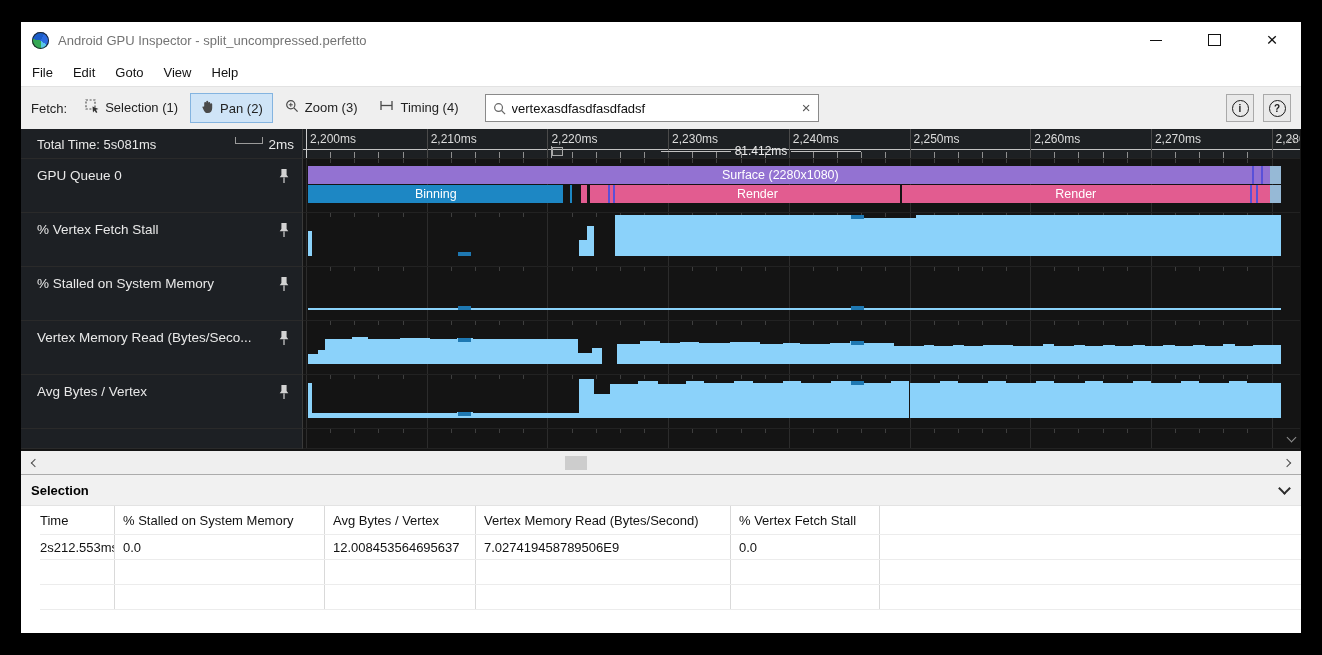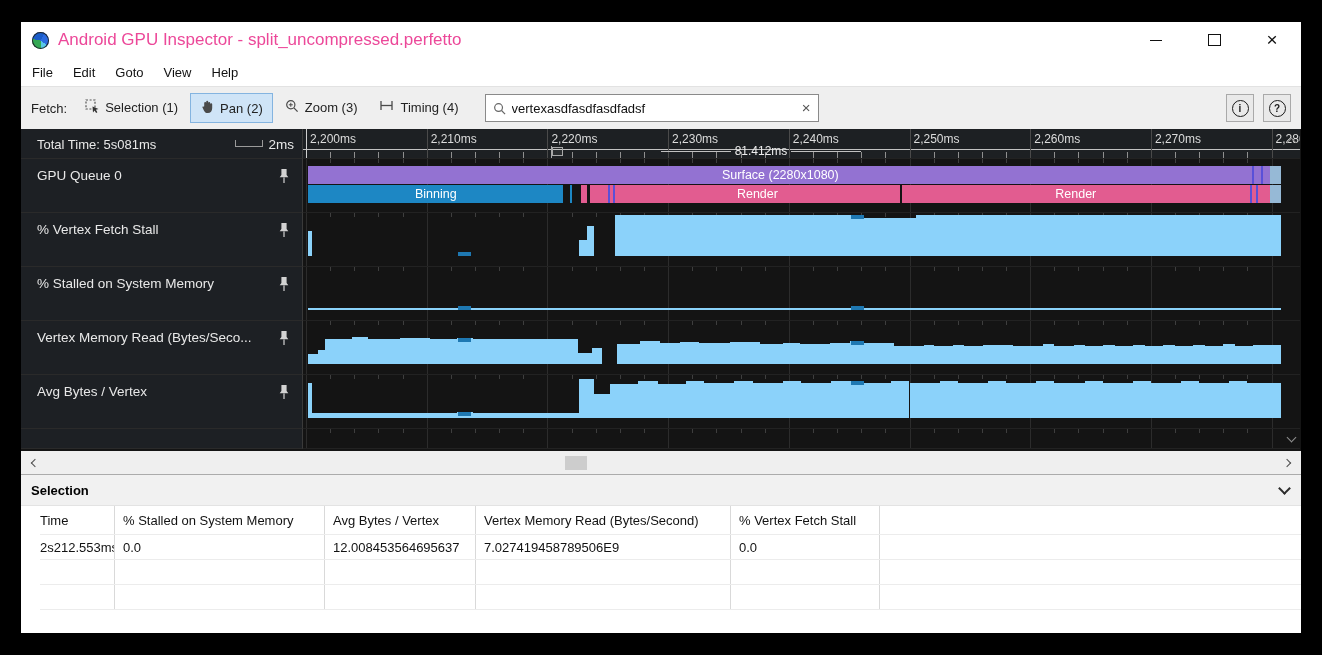--- a/index.html
+++ b/index.html
@@ -4,21 +4,21 @@
 <style>
   html,body{margin:0;padding:0;background:#000;width:1322px;height:655px;overflow:hidden;
     font-family:"Liberation Sans",sans-serif;-webkit-font-smoothing:antialiased;}
   .window{position:absolute;left:21px;top:22px;width:1280px;height:611px;background:#fff;
     display:flex;flex-direction:column;font-size:13px;color:#111;}
   
   .titlebar{height:36px;display:flex;align-items:center;padding-left:11px;flex:none;}
   .app-icon{width:17px;height:17px;border-radius:50%;margin-right:9px;flex:none;
     background:conic-gradient(from 30deg,#2b6be0 0 95deg,#58c7e8 95deg 150deg,#34a853 150deg 250deg,#1a5cc8 250deg 360deg);
     box-shadow:inset 0 0 0 1px #20262c;}
-  .title-text{font-size:17px;color:#ec4899;text-align:right;}
+  .title-text{font-size:13px;color:#737373;text-align:right;}
   .win-controls{margin-left:auto;display:flex;height:100%;}
   .win-btn{width:58px;height:100%;display:flex;align-items:center;justify-content:center;}
   .min-glyph{width:12px;border-top:1.4px solid #111;}
   .max-glyph{width:11px;height:10px;border:1.3px solid #111;}
   .close-glyph{font-size:19px;color:#111;line-height:10px;font-weight:400;}
   
   .menubar{height:28px;display:flex;align-items:center;padding-left:1px;flex:none;}
   .menu-item{padding:4px 10px;font-size:13px;color:#121212;}
   
   .toolbar{height:42px;background:#efefef;border-top:1px solid #e2e2e2;display:flex;align-items:center;
@@ -43,21 +43,21 @@
   .tl-label{width:282px;flex:none;background:#1d2024;border-right:1px solid #3a3a3a;
     border-bottom:1px solid #2a2a2a;display:flex;align-items:flex-start;padding:9px 0 0 16px;
     font-size:13.5px;color:#e8e8e8;box-sizing:border-box;}
   .tl-chart{width:997px;flex:none;position:relative;overflow:hidden;background:#141414;
     border-bottom:1px solid #222;box-sizing:border-box;}
   .pin{margin-left:auto;margin-right:12px;flex:none;opacity:.95;}
   
   .ruler .tl-label{padding-top:8px;align-items:center;padding-bottom:6px;}
   .ruler-strip{background:#1d2023;}
   .total-time{font-size:13px;}
-  .scale-wrap{margin-left:auto;margin-right:8px;display:flex;align-items:center;gap:5px;}
+  .scale-wrap{margin-left:auto;margin-right:8px;display:flex;align-items:flex-start;gap:5px;}
   .scale-bracket{width:26px;height:6px;border-left:1px solid #9a9a9a;border-right:1px solid #9a9a9a;
     border-bottom:1px solid #9a9a9a;margin-bottom:3px;}
   .ruler-label{position:absolute;top:3px;font-size:12px;color:#dcdcdc;white-space:nowrap;}
   .ruler-major{position:absolute;top:0;bottom:0;width:1px;background:#4a4a4a;}
   .tickband{position:absolute;left:0;right:0;bottom:0;height:8px;border-top:1px solid #c2c2c2;}
   .rtick{position:absolute;bottom:0;width:1px;height:6px;background:#8f8f8f;}
   .rtick.major{height:8px;background:#d6d6d6;}
   .measure{position:absolute;left:358px;top:15px;width:200px;height:14px;display:flex;align-items:center;}
   .measure .mline{flex:1;border-top:1px solid #c0c0c0;}
   .measure .mtext{padding:0 4px;font-size:12px;color:#ececec;white-space:nowrap;}

